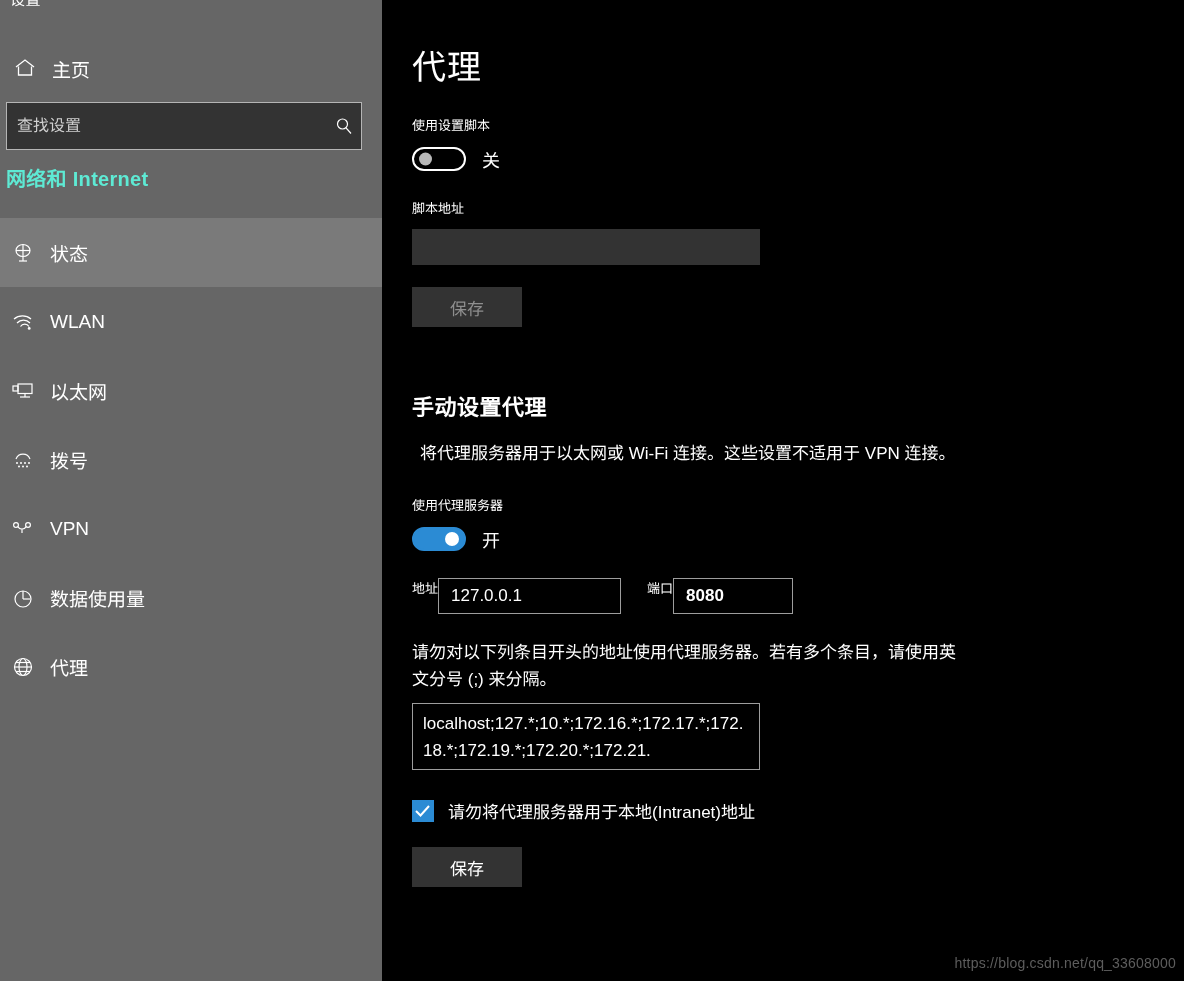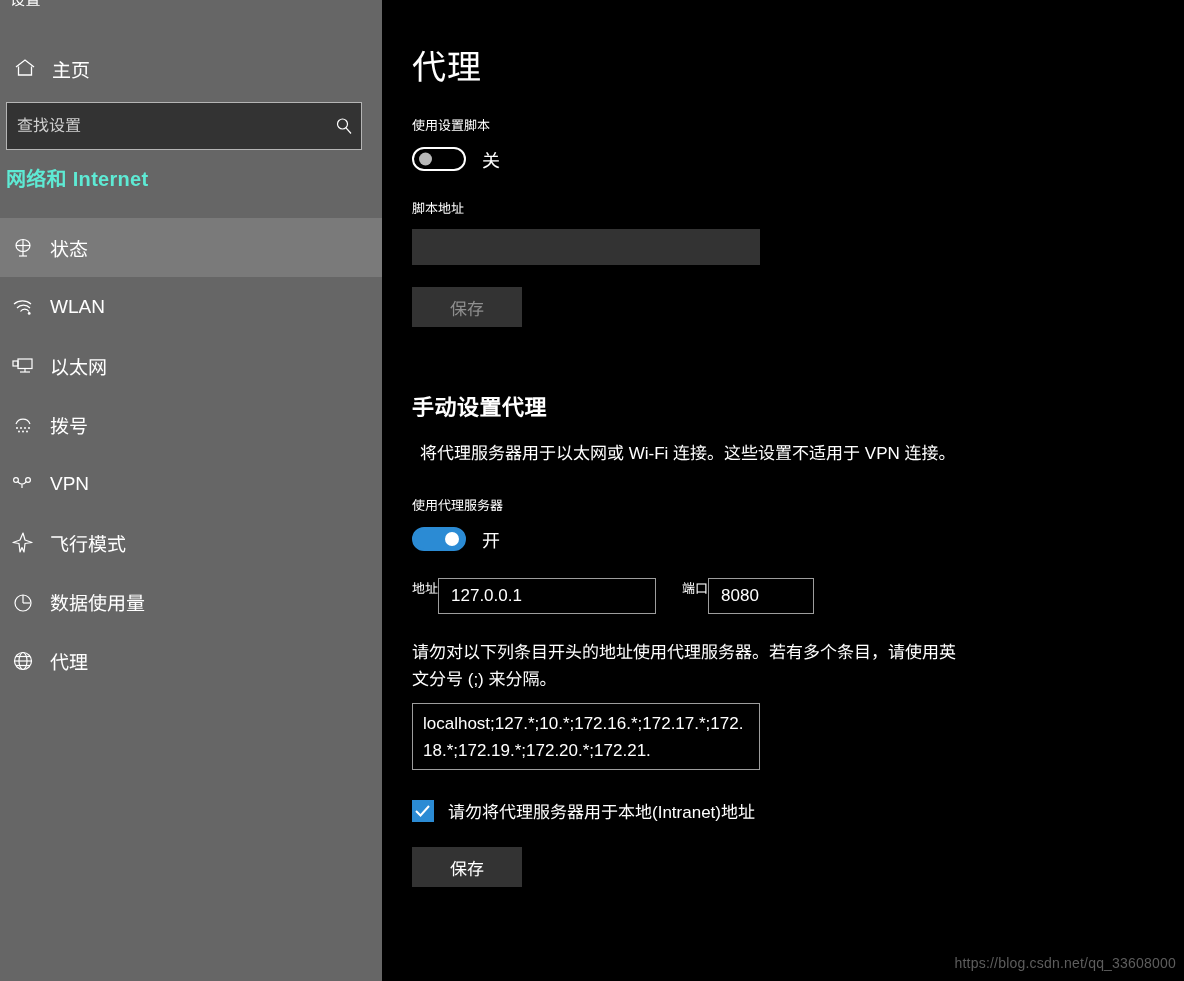--- a/index.html
+++ b/index.html
@@ -97,21 +97,21 @@
     color: #5eead4;
     letter-spacing: 0.3px;
   }
 
   .nav-list {
     margin-top: 26px;
   }
   .nav-item {
     display: flex;
     align-items: center;
-    height: 59px;
+    height: 69px;
     padding-left: 6px;
     cursor: default;
     box-sizing: border-box;
   }
   .nav-item.highlight {
     background: #7a7a7a;
   }
   .nav-item .ico {
     width: 34px;
     display: flex;
@@ -259,22 +259,22 @@
     background: #000000;
     border: 1px solid #9d9d9d;
     outline: none;
     color: #ffffff;
     font-size: 17px;
     font-family: "Liberation Sans", "DejaVu Sans", sans-serif;
     height: 36px;
     padding: 0 12px;
     box-sizing: border-box;
   }
-  .text-input.addr-input { width: 218px; }
-  .text-input.port-input { width: 106px; }
+  .text-input.addr-input { width: 183px; }
+  .text-input.port-input { width: 120px; font-weight: bold; }
 
   .exception-desc {
     font-size: 17px;
     line-height: 1.55;
     margin: 26px 0 10px 0;
     max-width: 550px;
   }
   .exception-box {
     width: 348px;
     height: 67px;
@@ -414,28 +414,20 @@
           <svg width="24" height="24" viewBox="0 0 24 24">
             <circle cx="5" cy="8" r="2.4" fill="none" stroke="#ffffff" stroke-width="1.2"></circle>
             <circle cx="17" cy="8" r="2.4" fill="none" stroke="#ffffff" stroke-width="1.2"></circle>
             <path d="M6.8 9.6 C9 13 13 13 15.2 9.6" fill="none" stroke="#ffffff" stroke-width="1.2"></path>
             <line x1="11" y1="12.4" x2="11" y2="16" stroke="#ffffff" stroke-width="1.2"></line>
           </svg>
         </span>
         <span class="nav-label">VPN</span>
       </div>
 
-      <div class="nav-item">
-        <span class="ico">
-          <svg width="24" height="24" viewBox="0 0 24 24">
-            <path d="M12 2 L14 9 L21 11.5 L14 12.5 L13 21 L11 16.5 L9 21 L8 12.5 L2 11.5 L9 9 Z" fill="none" stroke="#ffffff" stroke-width="1.2" stroke-linejoin="round"></path>
-          </svg>
-        </span>
-        <span class="nav-label">飞行模式</span>
-      </div>
 
 
       <div class="nav-item">
         <span class="ico">
           <svg width="24" height="24" viewBox="0 0 24 24">
             <circle cx="12" cy="13" r="8" fill="none" stroke="#ffffff" stroke-width="1.2"></circle>
             <line x1="12" y1="13" x2="12" y2="5" stroke="#ffffff" stroke-width="1.2"></line>
             <line x1="12" y1="13" x2="19" y2="13" stroke="#ffffff" stroke-width="1.2"></line>
           </svg>
         </span>

